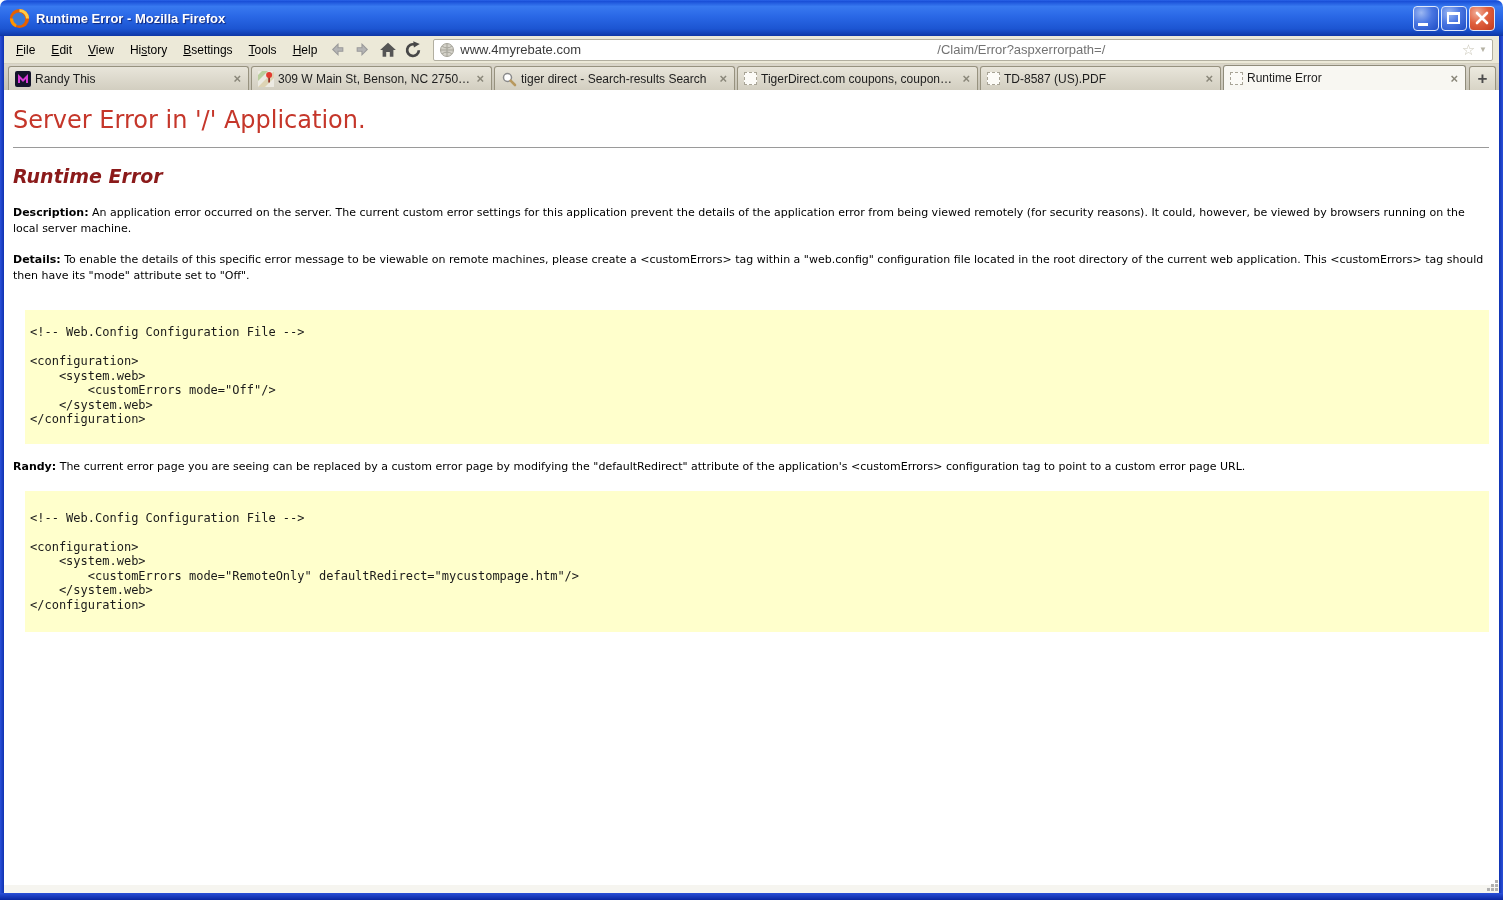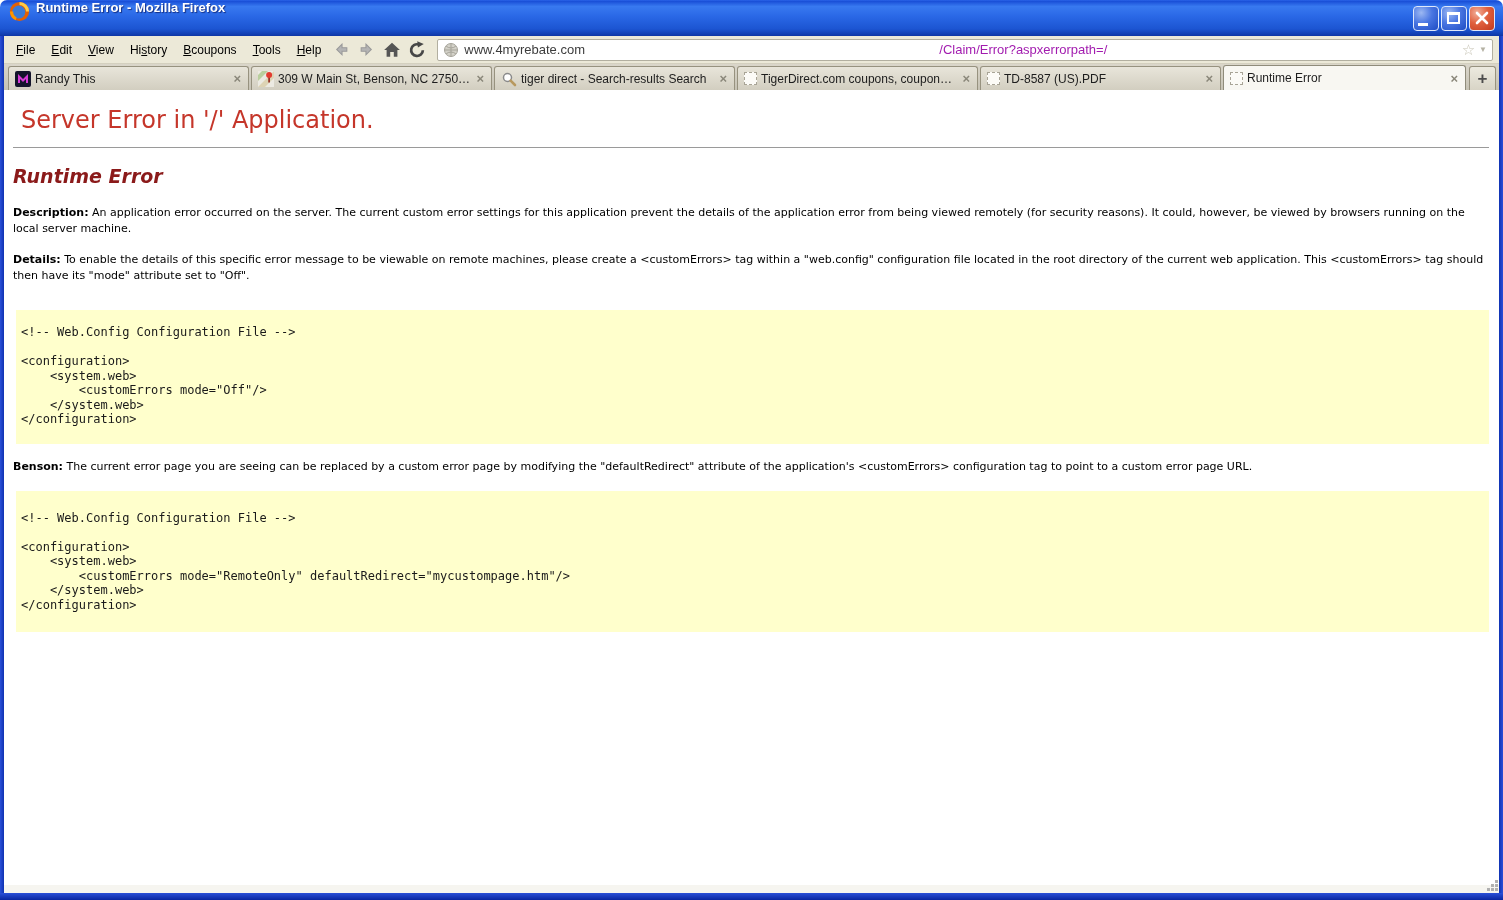--- a/index.html
+++ b/index.html
@@ -4,21 +4,21 @@
 <style>
   html,body { margin:0; padding:0; overflow:hidden; background:#fff; }
   body { width:1503px; height:900px; font-family:"Liberation Sans",sans-serif; }
   .window { position:relative; width:1503px; height:900px; background:#fff; }
 
   
   .titlebar {
     position:absolute; top:0; left:0; right:0; height:36px; box-sizing:border-box;
     border-radius:7px 7px 0 0;
     background:linear-gradient(180deg,#2a63e8 0%,#1a50d8 4%,#3879f0 18%,#2a68e6 45%,#1c55d2 80%,#1240b4 94%,#0e36a4 100%);
-    display:flex; padding:0 6px;
+    display:flex; align-items:center; padding:0 6px;
   }
   .fx-logo { width:23px; height:23px; margin:0 5px 0 2px; flex:none; }
   .title-text { color:#fff; font-size:13px; font-weight:bold; text-shadow:1px 1px 1px rgba(0,0,60,.6); white-space:nowrap; }
   .win-controls { margin-left:auto; display:flex; align-items:center; padding-right:2px; }
   .winbtn { width:26px; height:25px; border:1px solid #dfe8fb; border-radius:4px; margin-left:2px;
             box-sizing:border-box; position:relative; }
   .btn-blue { background:radial-gradient(circle at 30% 25%, #9cb8f2 0%, #4a76e2 45%, #1e4cc4 100%); }
   .btn-close { background:radial-gradient(circle at 30% 25%, #f2b09a 0%, #e0603e 45%, #c23a1e 100%); }
   .glyph-min { position:absolute; left:4px; bottom:4px; width:10px; height:3px; background:#fff; }
   .glyph-max { position:absolute; left:5px; top:5px; width:13px; height:12px; box-sizing:border-box;
@@ -40,21 +40,21 @@
   }
   .menu { font-size:12px; color:#000; padding:4px 8px; white-space:nowrap; cursor:default; }
   .menu .key { text-decoration:underline; }
   .navbtn { width:25px; height:24px; display:flex; align-items:center; justify-content:center; flex:none; }
   .urlbar {
     flex:1; height:22px; margin:0 2px 0 8px; box-sizing:border-box;
     background:#fff; border:1px solid #b2afa0; border-radius:2px;
     display:flex; align-items:center; padding:0 5px; font-size:13px; overflow:hidden;
   }
   .url-host { color:#3c3c3c; white-space:nowrap; }
-  .url-path { color:#a21caf; white-space:nowrap; flex:1; }
+  .url-path { color:#737373; white-space:nowrap; flex:1; }
   .star { color:#c8c5b6; font-size:15px; line-height:1; margin-right:4px; }
   .drop { color:#b5b2a4; font-size:8px; }
 
   
   .tabbar {
     position:absolute; top:64px; left:4px; right:4px; height:26px;
     background:linear-gradient(180deg,#dad6ca,#c6c2b4);
     border-bottom:1px solid #b6b2a4;
   }
   .tab {
@@ -78,27 +78,27 @@
     font-size:17px; font-weight:bold; color:#4c4c4c;
   }
 
   
   .content {
     position:absolute; top:90px; left:4px; right:4px; bottom:15px;
     background:#fff; overflow:hidden;
     font-family:"DejaVu Sans",sans-serif; color:#000;
     padding:0 9px 0 9px; box-sizing:border-box;
   }
-  .err-h1 { font-size:24px; font-weight:normal; margin:16px 0 0 8px; }
+  .err-h1 { font-size:24px; font-weight:normal; margin:16px 0 0 0; }
   .err-hr { border:none; border-top:1px solid #9a9a9a; margin:13px 1px 0 0; }
   .err-h2 { font-size:19px; font-style:italic; font-weight:bold; margin:17px 0 0 0; }
   .para { font-size:11px; line-height:16px; margin:18px 1px 0 0; }
   .para b { font-weight:bold; }
   .codeblock {
-    background:#ffffcc; margin:26px 1px 0 3px; padding:15px 0 17px 5px;
+    background:#ffffcc; margin:26px 1px 0 12px; padding:15px 0 17px 5px;
     font-family:"DejaVu Sans Mono","Liberation Mono",monospace;
     font-size:12px; line-height:14.5px; color:#1a1a1a;
   }
   .codeblock div { white-space:pre; }
 
   
   .statusstrip { position:absolute; bottom:7px; left:4px; right:4px; height:8px; background:#f6f5f0; }
   .grip { position:absolute; right:4px; bottom:8px; }
 </style>
 </head>
@@ -127,21 +127,21 @@
         </svg>
       </div>
     </div>
   </div>
 
   <div class="toolbar">
     <span class="menu"><span></span><span class="key">F</span><span>ile</span></span>
     <span class="menu"><span></span><span class="key">E</span><span>dit</span></span>
     <span class="menu"><span></span><span class="key">V</span><span>iew</span></span>
     <span class="menu"><span>Hi</span><span class="key">s</span><span>tory</span></span>
-    <span class="menu"><span></span><span class="key">B</span><span>coupons</span></span>
+    <span class="menu"><span></span><span class="key">B</span><span>settings</span></span>
     <span class="menu"><span></span><span class="key">T</span><span>ools</span></span>
     <span class="menu"><span></span><span class="key">H</span><span>elp</span></span>
 
     <div class="navbtn">
       <svg width="17" height="17" viewBox="0 0 16 16">
         <path d="M8.5 3 L3.5 8 L8.5 13 V9.7 H13 V6.3 H8.5 Z" fill="#b4b4b4" stroke="#9a9a9a"></path>
       </svg>
     </div>
     <div class="navbtn">
       <svg width="17" height="17" viewBox="0 0 16 16">
@@ -244,21 +244,21 @@
       <div>&lt;!-- Web.Config Configuration File --&gt;</div>
       <div> </div>
       <div>&lt;configuration&gt;</div>
       <div>    &lt;system.web&gt;</div>
       <div>        &lt;customErrors mode="Off"/&gt;</div>
       <div>    &lt;/system.web&gt;</div>
       <div>&lt;/configuration&gt;</div>
     </div>
 
     <p class="para" style="margin-top:15px;">
-      <b>Benson:</b>
+      <b>Randy:</b>
       <span>The current error page you are seeing can be replaced by a custom error page by modifying the "defaultRedirect" attribute of the application's &lt;customErrors&gt; configuration tag to point to a custom error page URL.</span>
     </p>
 
     <div class="codeblock" style="margin-top:16px;padding-top:20px;padding-bottom:20px;">
       <div>&lt;!-- Web.Config Configuration File --&gt;</div>
       <div> </div>
       <div>&lt;configuration&gt;</div>
       <div>    &lt;system.web&gt;</div>
       <div>        &lt;customErrors mode="RemoteOnly" defaultRedirect="mycustompage.htm"/&gt;</div>
       <div>    &lt;/system.web&gt;</div>

